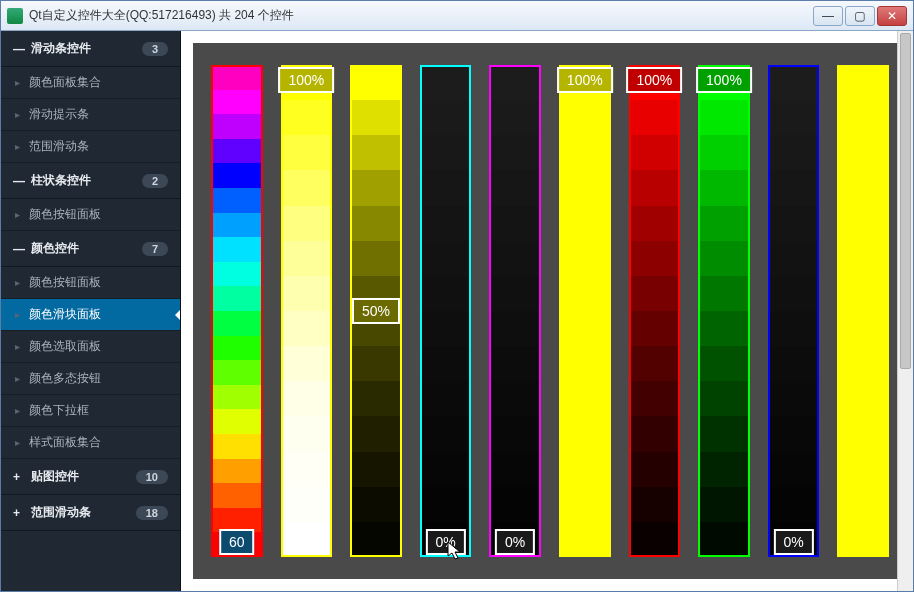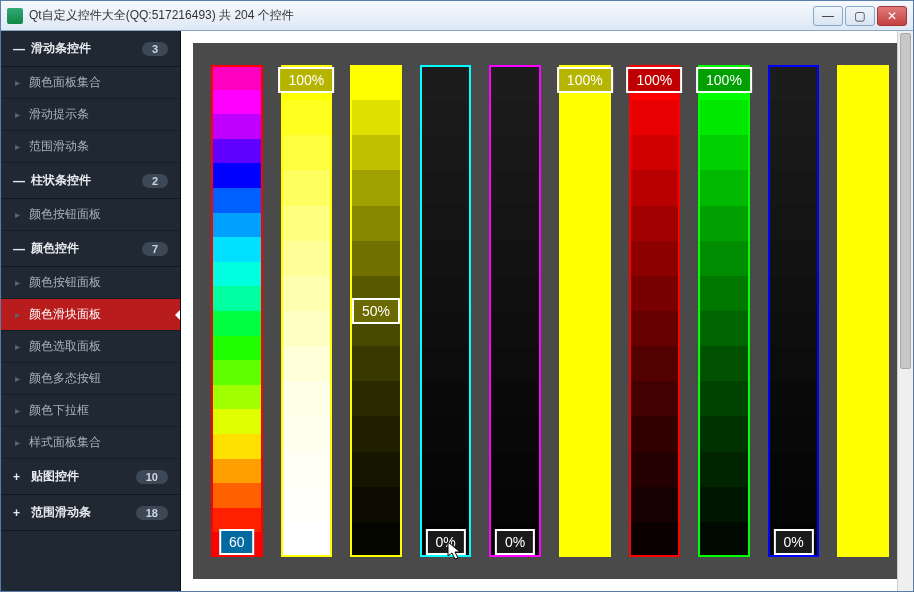--- a/index.html
+++ b/index.html
@@ -17,21 +17,21 @@
 .body { flex:1; display:flex; min-height:0; }
 
 .sidebar { width: 180px; background:#1f2833; color:#c2c9d1; overflow-y:auto; border-right:1px solid #0c1016; }
 .sidebar::-webkit-scrollbar { width:10px; }
 .sidebar::-webkit-scrollbar-thumb { background:#3a4250; border-radius:5px; }
 .group-header { height: 36px; display:flex; align-items:center; padding:0 12px; font-weight:bold; color:#e6eaef; border-bottom:1px solid #121820; position:relative; }
 .group-header .bullet { width:10px; display:inline-block; margin-right:8px; font-weight:bold; }
 .group-header .badge { position:absolute; right:12px; background:#3d4857; color:#cfd5dc; border-radius:10px; padding:1px 10px; font-size:11px; }
 .item { height: 32px; display:flex; align-items:center; padding-left:28px; color:#a9b2bd; border-bottom:1px solid #171d27; position:relative; }
 .item::before { content:"▸"; position:absolute; left:14px; font-size:10px; color:#5b6675; }
-.item.active { background:#b91c1c; color:#fff; }
+.item.active { background:#0369a1; color:#fff; }
 .item.active::after { content:""; position:absolute; right:-1px; top:50%; transform:translateY(-50%); border:6px solid transparent; border-right-color:#fff; }
 
 .main { flex:1; background:#fff; padding:12px; position:relative; min-width:0; }
 .canvas { width:100%; height:100%; background:#4a4a4a; position:relative; overflow:hidden; }
 
 .bars { position:absolute; top:22px; left:18px; right:12px; bottom:22px; display:flex; gap:18px; }
 .bar { flex:1; position:relative; }
 .bar .frame { position:absolute; inset:0; border:2px solid; }
 .bar .fill { position:absolute; inset:0; display:flex; flex-direction:column; }
 .seg { flex:1; }
@@ -138,21 +138,21 @@
                 <div class="seg" style="background: rgb(96, 255, 0);"></div>
                 <div class="seg" style="background: rgb(160, 255, 0);"></div>
                 <div class="seg" style="background: rgb(224, 255, 0);"></div>
                 <div class="seg" style="background: rgb(255, 224, 0);"></div>
                 <div class="seg" style="background: rgb(255, 160, 0);"></div>
                 <div class="seg" style="background: rgb(255, 96, 0);"></div>
                 <div class="seg" style="background: rgb(255, 32, 0);"></div>
                 <div class="seg" style="background: rgb(255, 0, 0);"></div>
               </div>
               <div class="frame" style="border-color: rgb(255, 0, 0);"></div>
-              <div class="label bot" style="background: #0369a1;">60</div>
+              <div class="label bot" style="background: #0c4a6e;">60</div>
             </div>
             <div class="bar">
               <div class="fill">
                 <div class="seg" style="background: rgb(255, 255, 0);"></div>
                 <div class="seg" style="background: rgb(255, 255, 32);"></div>
                 <div class="seg" style="background: rgb(255, 255, 64);"></div>
                 <div class="seg" style="background: rgb(255, 255, 96);"></div>
                 <div class="seg" style="background: rgb(255, 255, 128);"></div>
                 <div class="seg" style="background: rgb(255, 255, 154);"></div>
                 <div class="seg" style="background: rgb(255, 255, 176);"></div>

